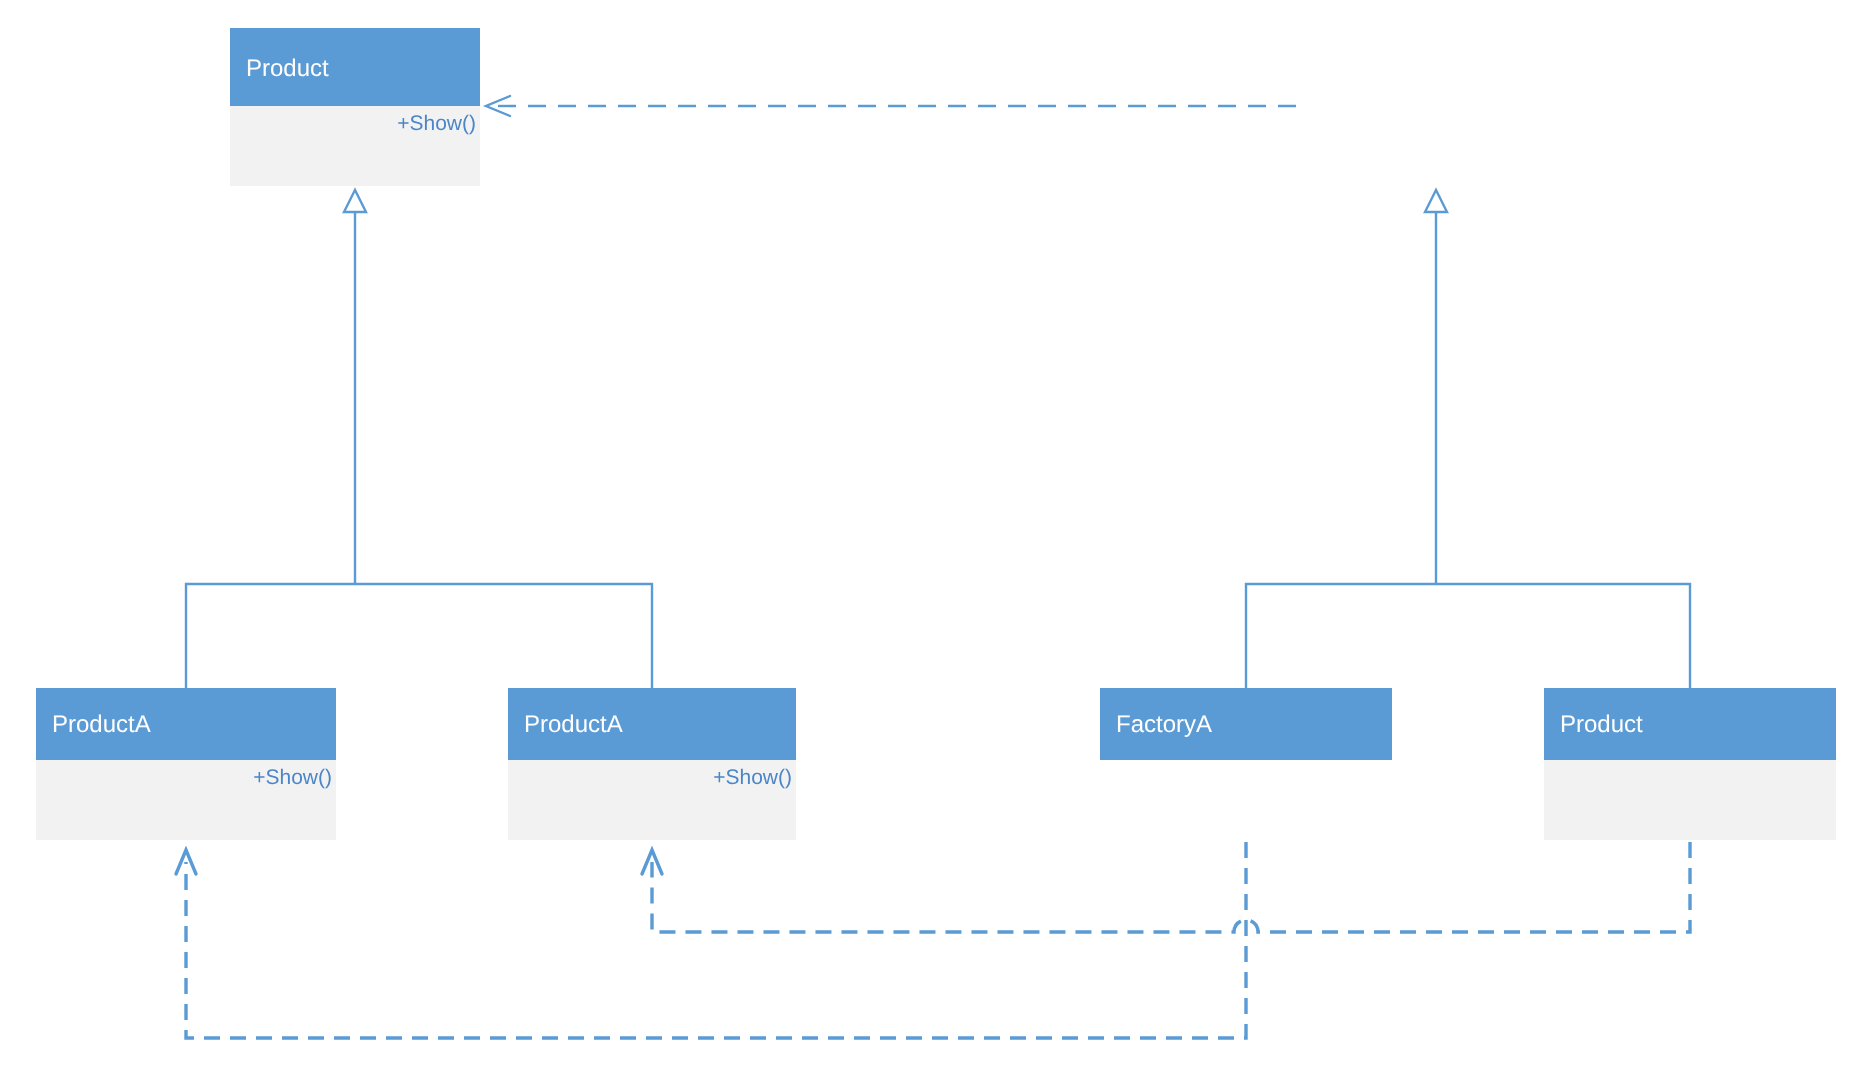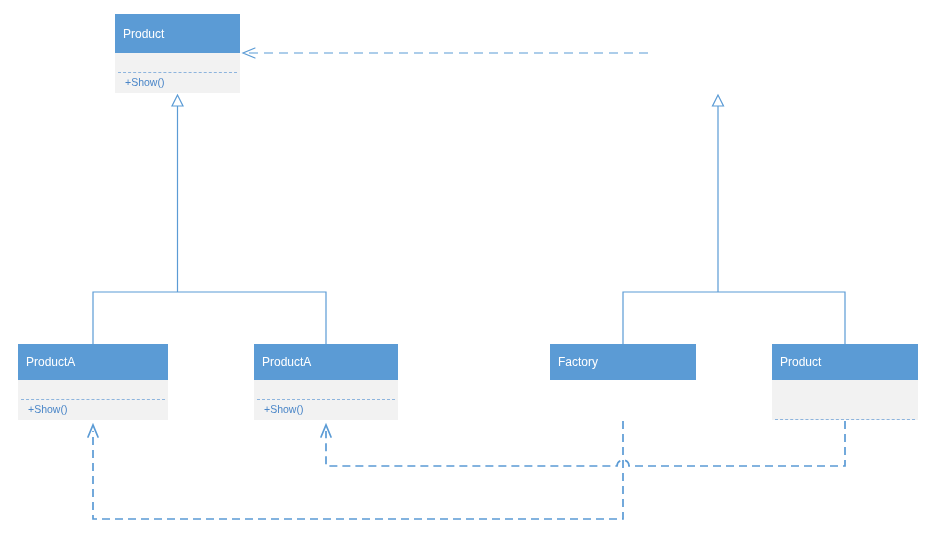--- a/index.html
+++ b/index.html
@@ -71,21 +71,21 @@
     align-items:center;
     padding-left:8px;
     flex:0 0 auto;
   }
   .uml-class.top .uml-header{height:39px;}
   .uml-class.bottom .uml-header{height:36px;}
   .uml-body{
     background:var(--body-fill);
     flex:1 1 auto;
     display:flex;
-    flex-direction:column;
+    flex-direction:row;
   }
   .uml-attrs{flex:1 1 auto;}
   .uml-sep{
     border-top:1px dashed var(--divider);
     margin:0 3px;
   }
   .uml-ops{
     color:var(--member-text);
     font-size:10.5px;
     padding:3px 2px 5px 10px;
@@ -154,21 +154,21 @@
   <div class="uml-class bottom" id="box-productb">
     <div class="uml-header">ProductA</div>
     <div class="uml-body">
       <div class="uml-attrs"></div>
       <div class="uml-sep"></div>
       <div class="uml-ops">+Show()</div>
     </div>
   </div>
 
   <div class="uml-class bottom" id="box-factorya">
-    <div class="uml-header">Factory</div>
+    <div class="uml-header">FactoryA</div>
   </div>
 
   <div class="uml-class bottom" id="box-factoryb">
     <div class="uml-header">Product</div>
     <div class="uml-body">
       <div class="uml-attrs"></div>
       <div class="uml-sep"></div>
     </div>
   </div>
 

